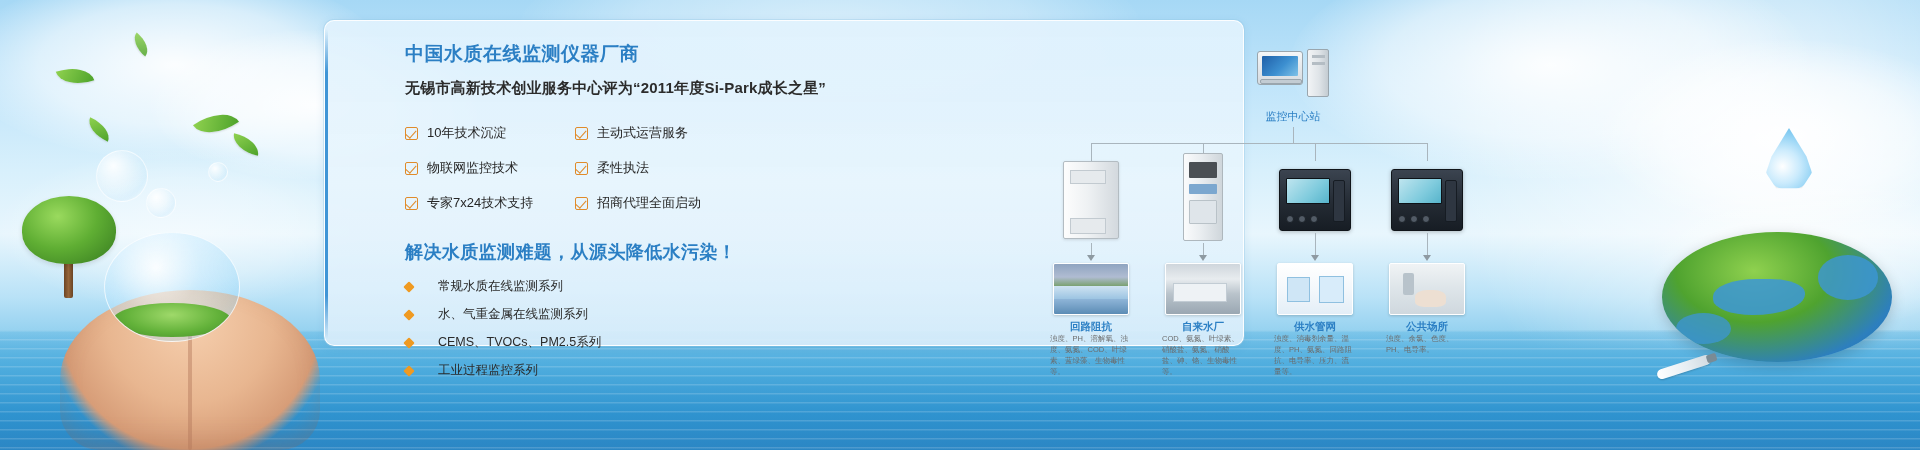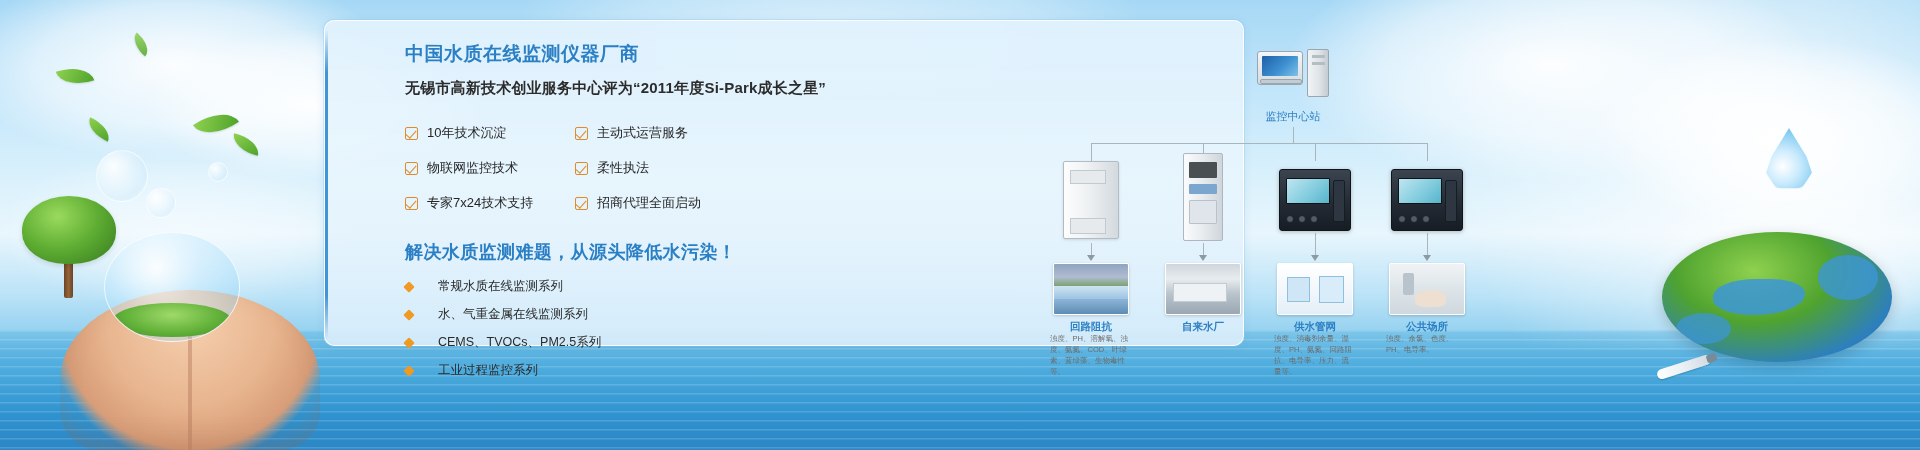--- a/index.html
+++ b/index.html
@@ -443,16 +443,17 @@
     <div class="photo ph2" style="left:140px; top:232px;"></div>
     <div class="photo ph3" style="left:252px; top:232px;"></div>
     <div class="photo ph4" style="left:364px; top:232px;"></div>
 
     <div class="cap" style="left:20px;  top:289px;">回路阻抗</div>
     <div class="cap" style="left:132px; top:289px;">自来水厂</div>
     <div class="cap" style="left:244px; top:289px;">供水管网</div>
     <div class="cap" style="left:356px; top:289px;">公共场所</div>
 
     <div class="capdesc" style="left:25px;  top:303px;">浊度、PH、溶解氧、浊度、氨氮、COD、叶绿素、蓝绿藻、生物毒性等。</div>
+    <div class="capdesc" style="left:137px; top:303px;">COD、氨氮、叶绿素、硝酸盐、氨氮、硝酸盐、砷、铬、生物毒性等。</div>
     <div class="capdesc" style="left:249px; top:303px;">浊度、消毒剂余量、温度、PH、氨氮、回路阻抗、电导率、压力、流量等。</div>
     <div class="capdesc" style="left:361px; top:303px;">浊度、余氯、色度、PH、电导率。</div>
   </div>
 </div>
 
 </body></html>

